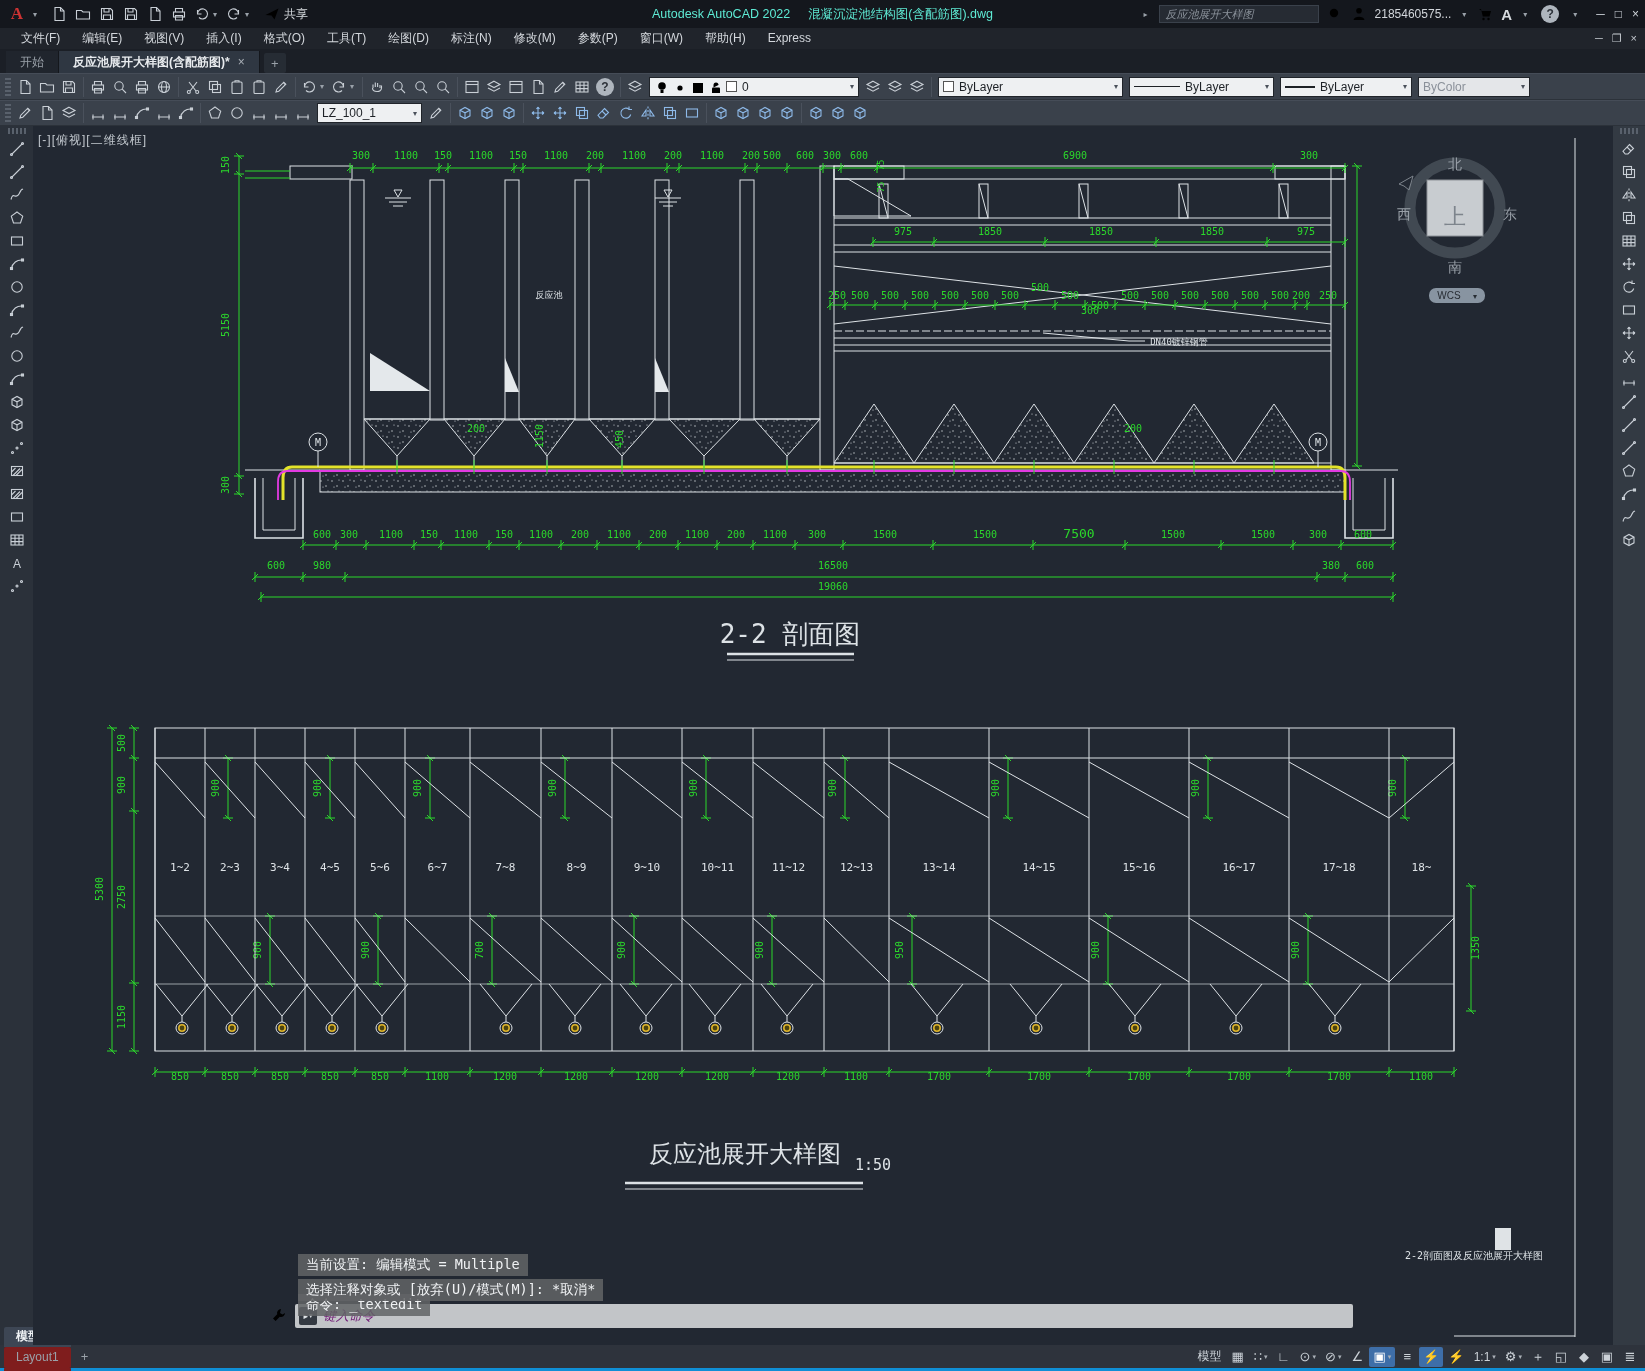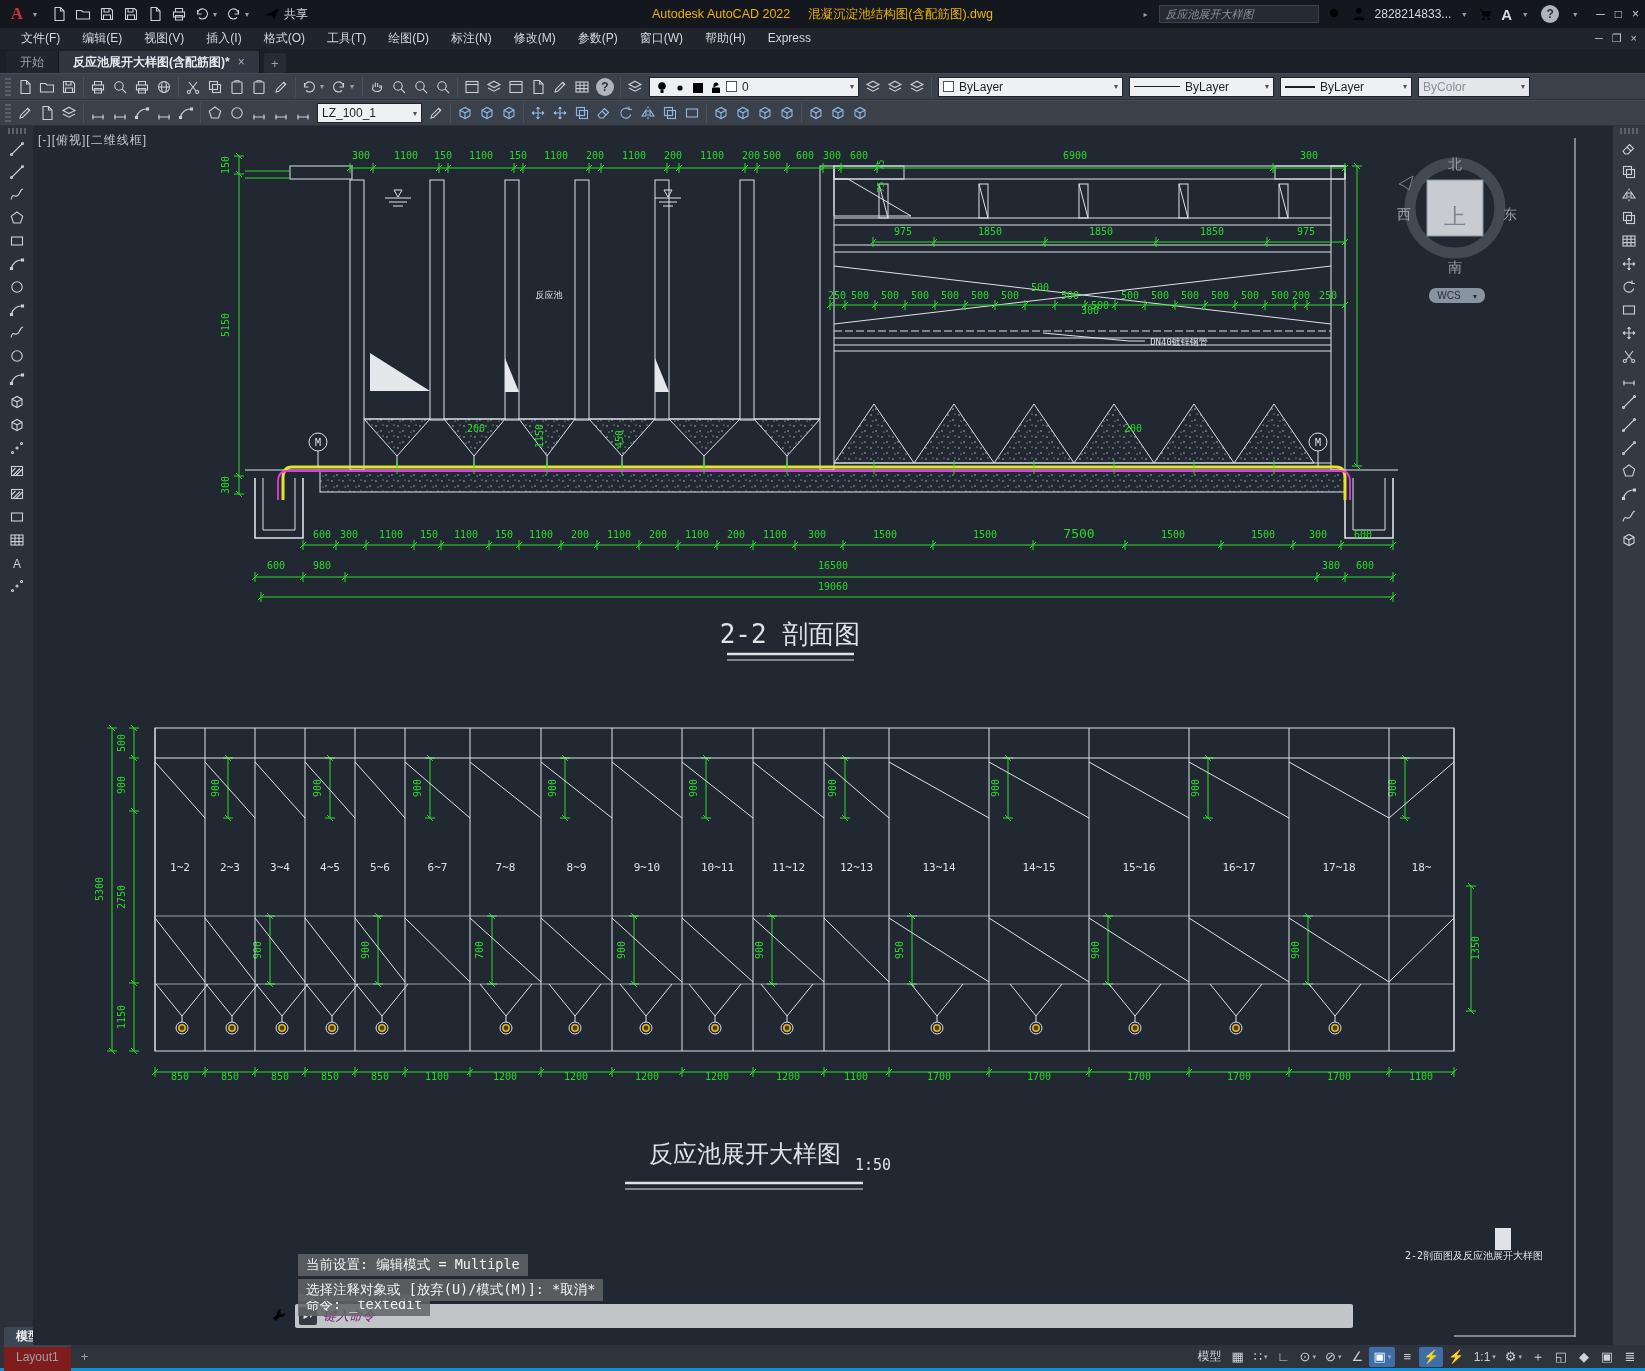--- a/index.html
+++ b/index.html
@@ -7,21 +7,21 @@
   .app{width:1645px;height:1371px;display:flex;flex-direction:column;background:#171a20;overflow:hidden;position:relative;}
   
   .titlebar{height:28px;background:#14171d;display:flex;align-items:center;color:#cfd4da;font-size:12px;position:relative;flex:0 0 28px;}
   .alogo{width:26px;height:22px;margin-left:4px;display:flex;align-items:center;justify-content:center;font-weight:bold;font-size:17px;color:#c33;font-family:"Liberation Serif",serif;}
   .ddm{font-size:8px;color:#9aa1a9;margin:0 3px;}
   .qat{display:flex;align-items:center;gap:2px;margin-left:8px;}
   .ibtn{height:22px;min-width:22px;padding:0 2px;display:inline-flex;align-items:center;justify-content:center;border-radius:2px;}
   .ic{width:16px;height:16px;color:#c9cfd6;}
   .ic.b{color:#8db9e8}.ic.y{color:#e8c33a}.ic.o{color:#e8973a}.ic.bl{color:#6db1e8}
   .share{display:flex;align-items:center;gap:4px;margin-left:10px;color:#d6dade;}
-  .wtitle{position:absolute;left:0;right:0;text-align:center;font-size:12.5px;color:#eab308;pointer-events:none;}
+  .wtitle{position:absolute;left:0;right:0;text-align:center;font-size:12.5px;color:#5eead4;pointer-events:none;}
   .wtitle b{font-weight:normal;margin-left:18px;}
   .tright{margin-left:auto;display:flex;align-items:center;gap:8px;padding-right:6px;}
   .searchbox{width:160px;height:18px;background:#262b33;border:1px solid #3a414b;color:#8a919a;font-style:italic;font-size:11px;padding:0 6px;display:flex;align-items:center;}
   .acct{font-size:12px;color:#d2d6db;}
   .winbtns{display:flex;gap:10px;margin-left:8px;color:#cfd4da;font-size:12px;}
   
   .menubar{height:21px;background:#20242b;display:flex;align-items:center;padding-left:10px;color:#d3d7dc;font-size:12px;flex:0 0 21px;}
   .mitem{padding:2px 11px;text-align:right;}
   .docwin{margin-left:auto;display:flex;gap:9px;padding-right:8px;color:#c3c8ce;font-size:11px;}
   
@@ -300,21 +300,21 @@
     <div class="wtitle"><span>Autodesk AutoCAD 2022</span><b>混凝沉淀池结构图(含配筋图).dwg</b></div>
     <div class="tright">
       <span class="ddm">▸</span>
       <div class="searchbox">反应池展开大样图</div>
       <svg class="ic">
           <use href="#i-zoom"></use>
         </svg>
       <svg class="ic bl">
           <use href="#i-user"></use>
         </svg>
-      <span class="acct">2828214833...</span>
+      <span class="acct">2185460575...</span>
         <span class="ddm">▾</span>
       <svg class="ic">
           <use href="#i-cart"></use>
         </svg>
       <span style="font-size:15px;font-weight:bold;color:#d6dade">A</span>
         <span class="ddm">▾</span>
       <span class="helpbtn">?</span>
         <span class="ddm">▾</span>
       <div class="winbtns">
         <span>─</span>

